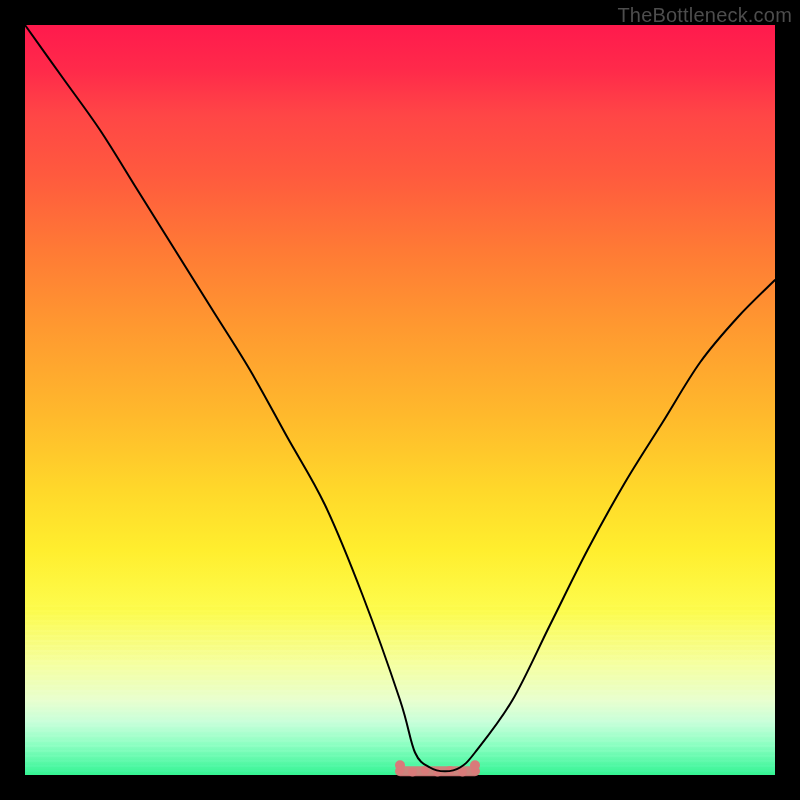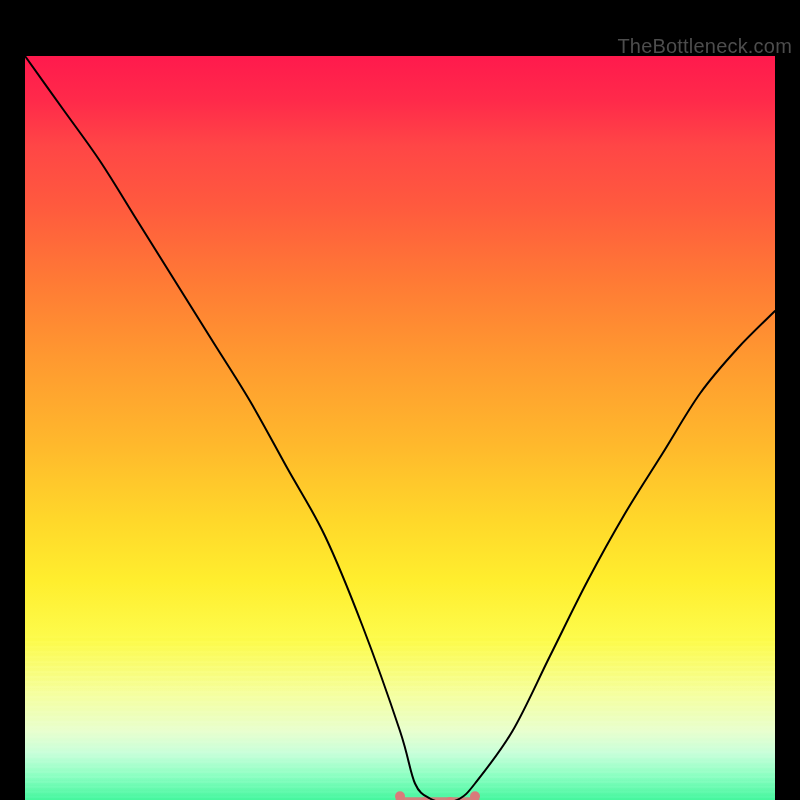--- a/index.html
+++ b/index.html
@@ -9,21 +9,20 @@
     height: 800px;
     background: #000;
     overflow: hidden;
     font-family: Arial, Helvetica, sans-serif;
   }
   .frame {
     position: relative;
     width: 800px;
     height: 676px;
     background: #000;
-    margin-top: 31px;
   }
   .plot {
     position: absolute;
     left: 25px;
     top: 25px;
     width: 750px;
     height: 750px;
     
     background: linear-gradient(to bottom,
       #ff1a4d 0%,

